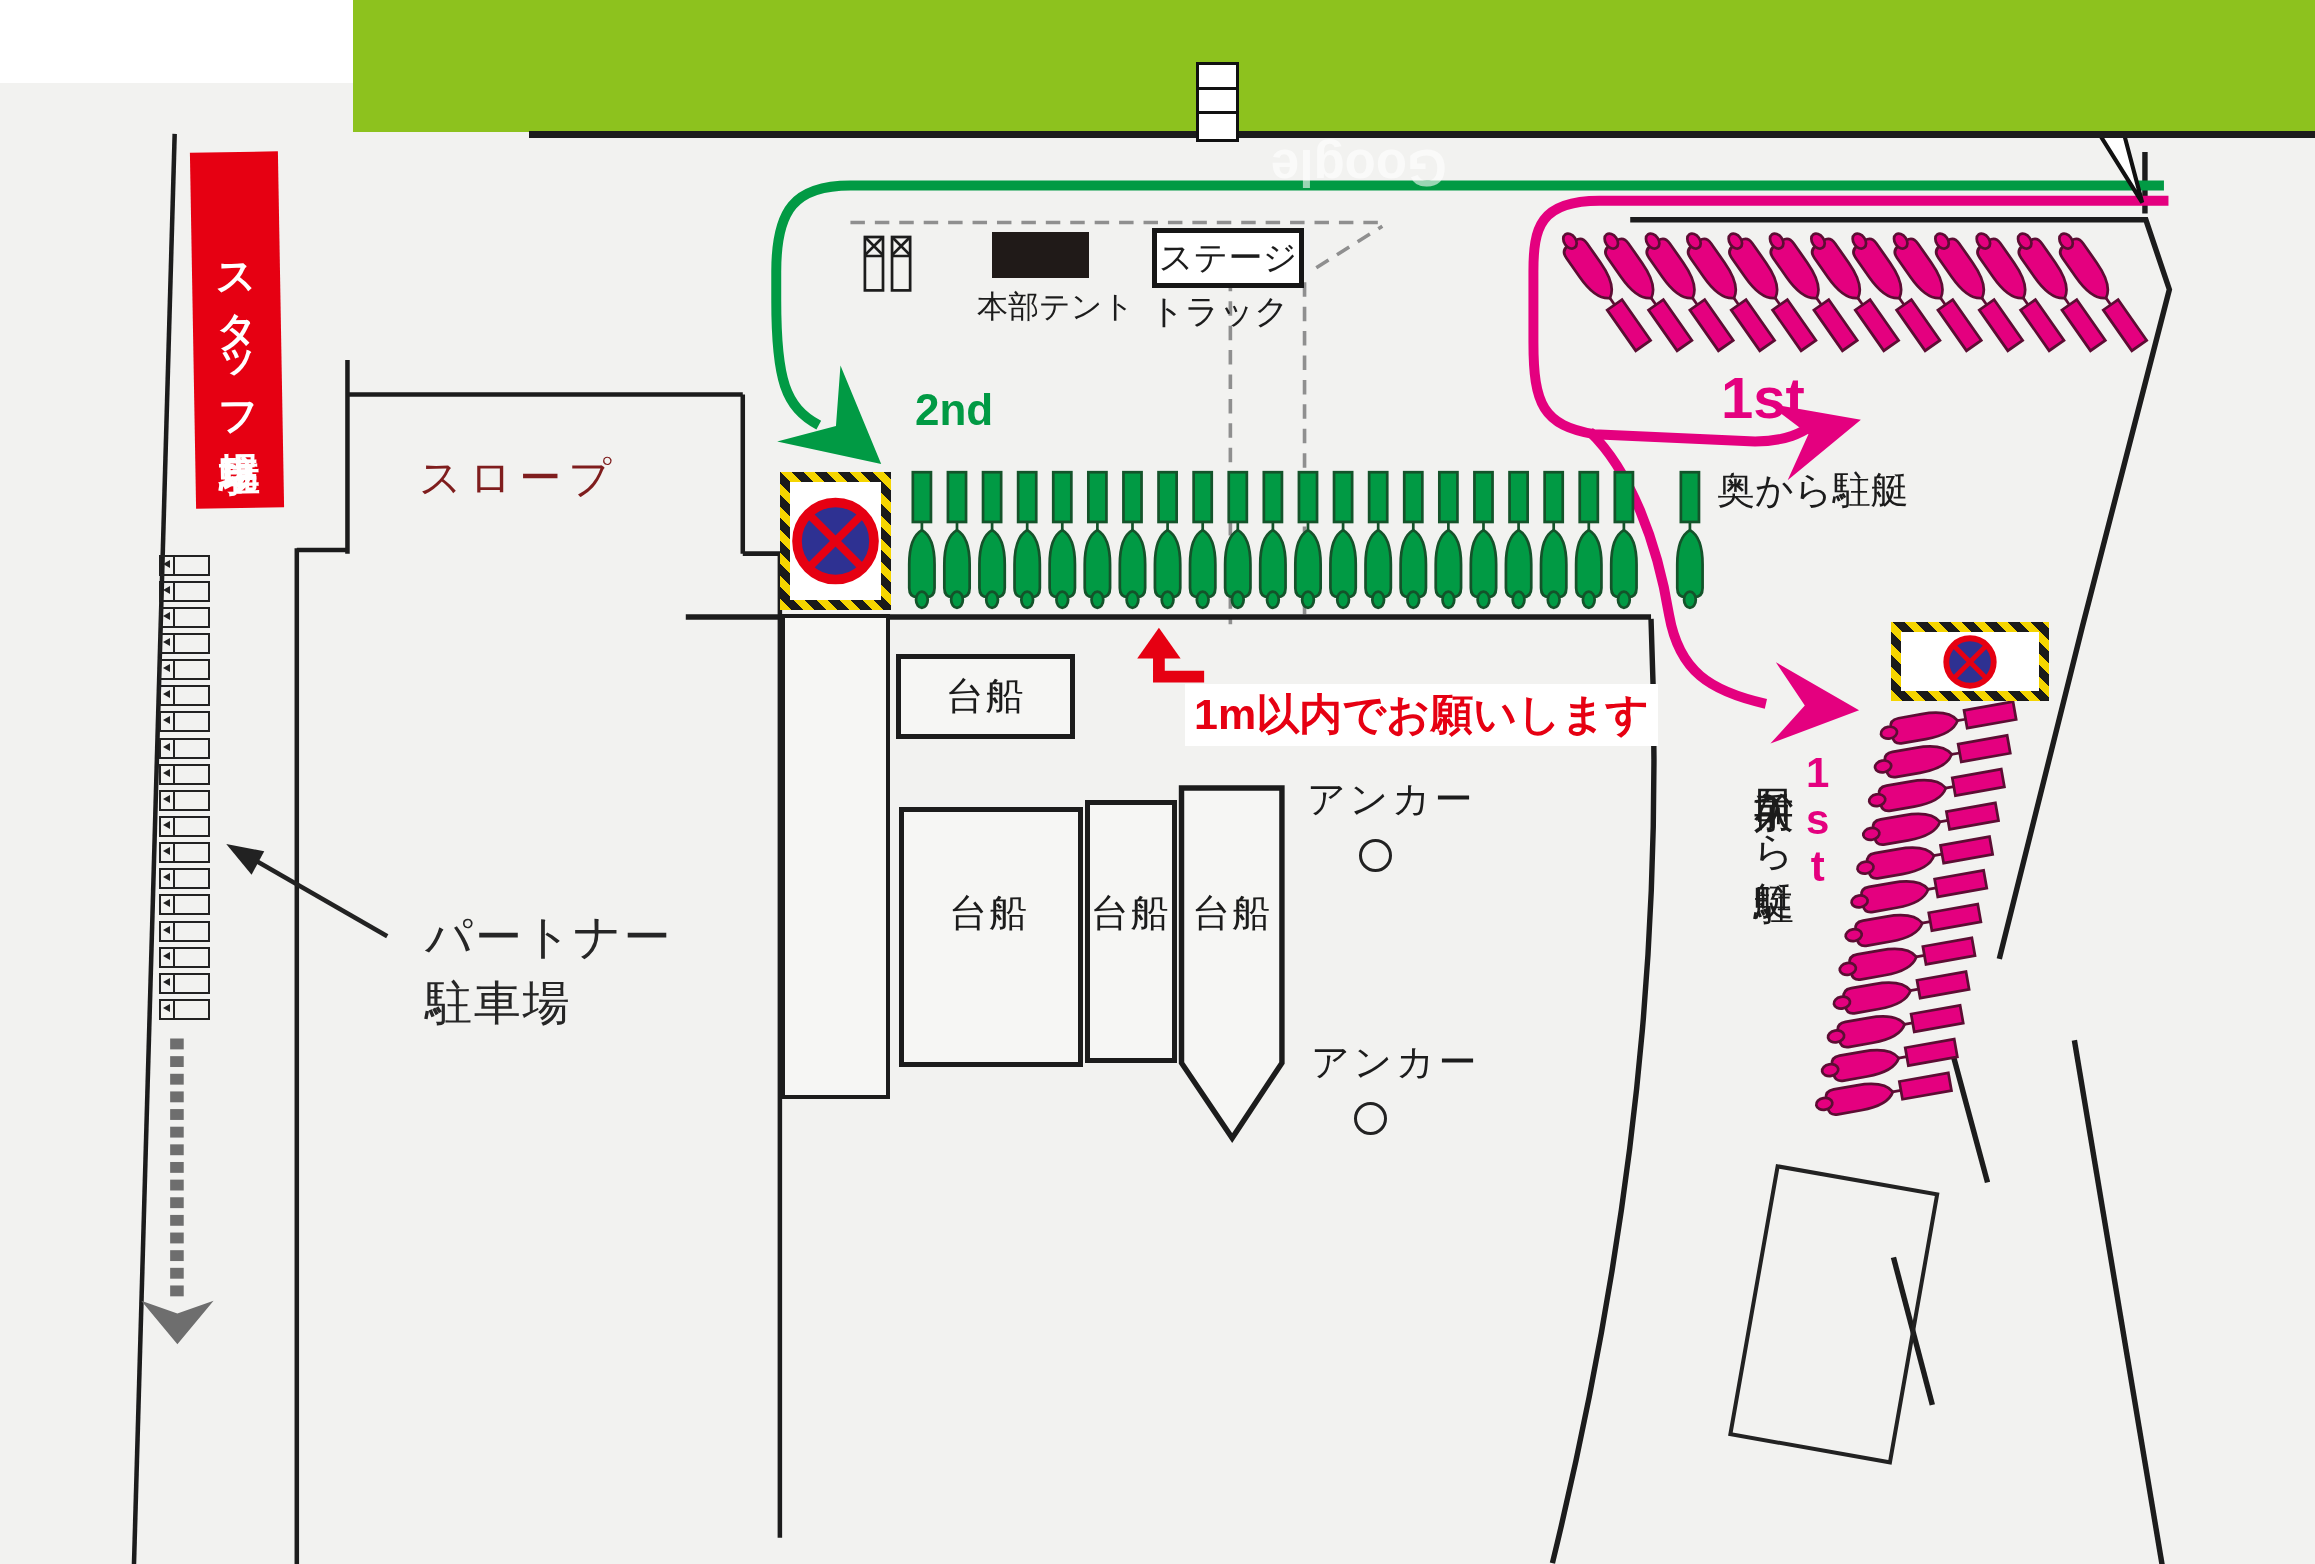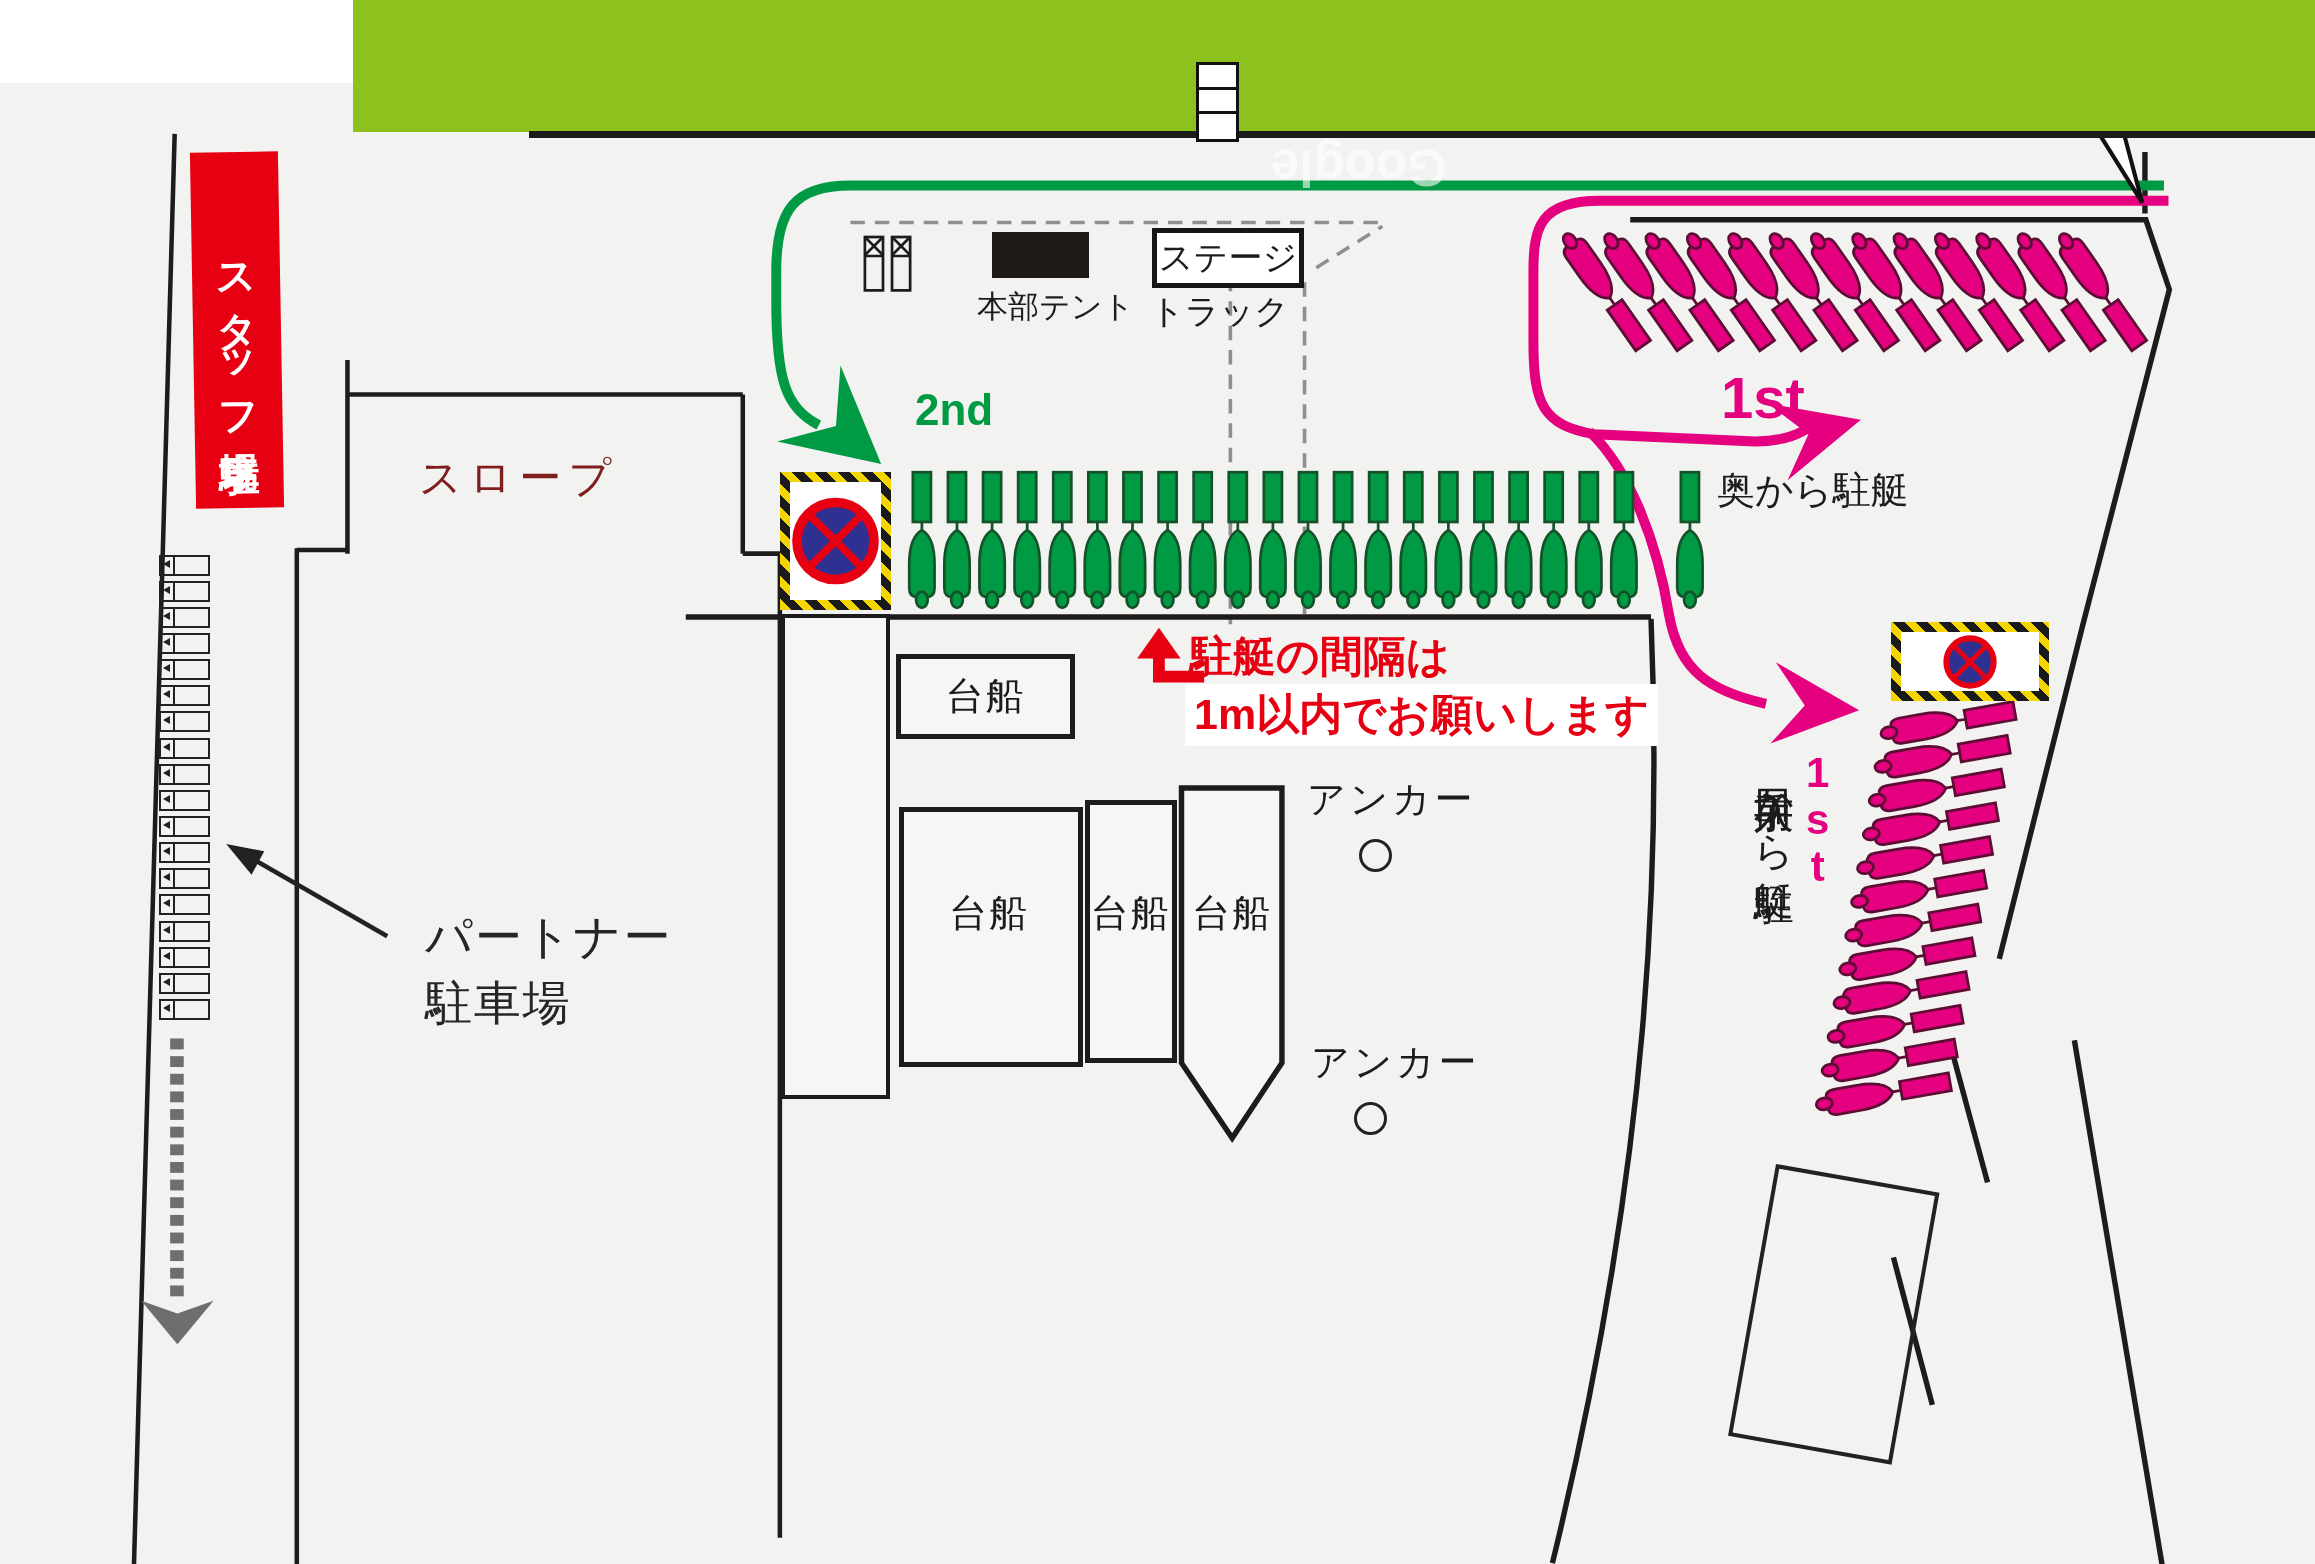--- a/index.html
+++ b/index.html
@@ -250,21 +250,20 @@
   <div class="lbl bL-1" id="bl2">台船</div>
   <div class="lbl bL-1" id="bl3">台船</div>
   <div class="lbl bL-1" id="bl4">台船</div>
 
   <div class="abs" id="tilt-rect"></div>
 
   <div class="lbl" id="t-slope">スロープ</div>
   <div class="lbl" id="t-2nd">2nd</div>
   <div class="lbl" id="t-1st-u">1st</div>
   <div class="lbl" id="t-oku">奥から駐艇</div>
-  <div class="lbl" id="t-red1">駐艇の間隔は</div>
   <div class="lbl" id="t-red2">1m以内でお願いします</div>
   <div class="lbl" id="t-anchor1">アンカー</div>
   <div class="abs anch-circle" id="ac1"></div>
   <div class="lbl" id="t-anchor2">アンカー</div>
   <div class="abs anch-circle" id="ac2"></div>
   <div class="lbl" id="t-partner1">パートナー</div>
   <div class="lbl" id="t-partner2">駐車場</div>
   <div class="lbl vert" id="t-1st-l">1st</div>
   <div class="lbl vert" id="t-iri">入口手前から駐艇</div>
   <div class="lbl" id="watermark">Google</div>

